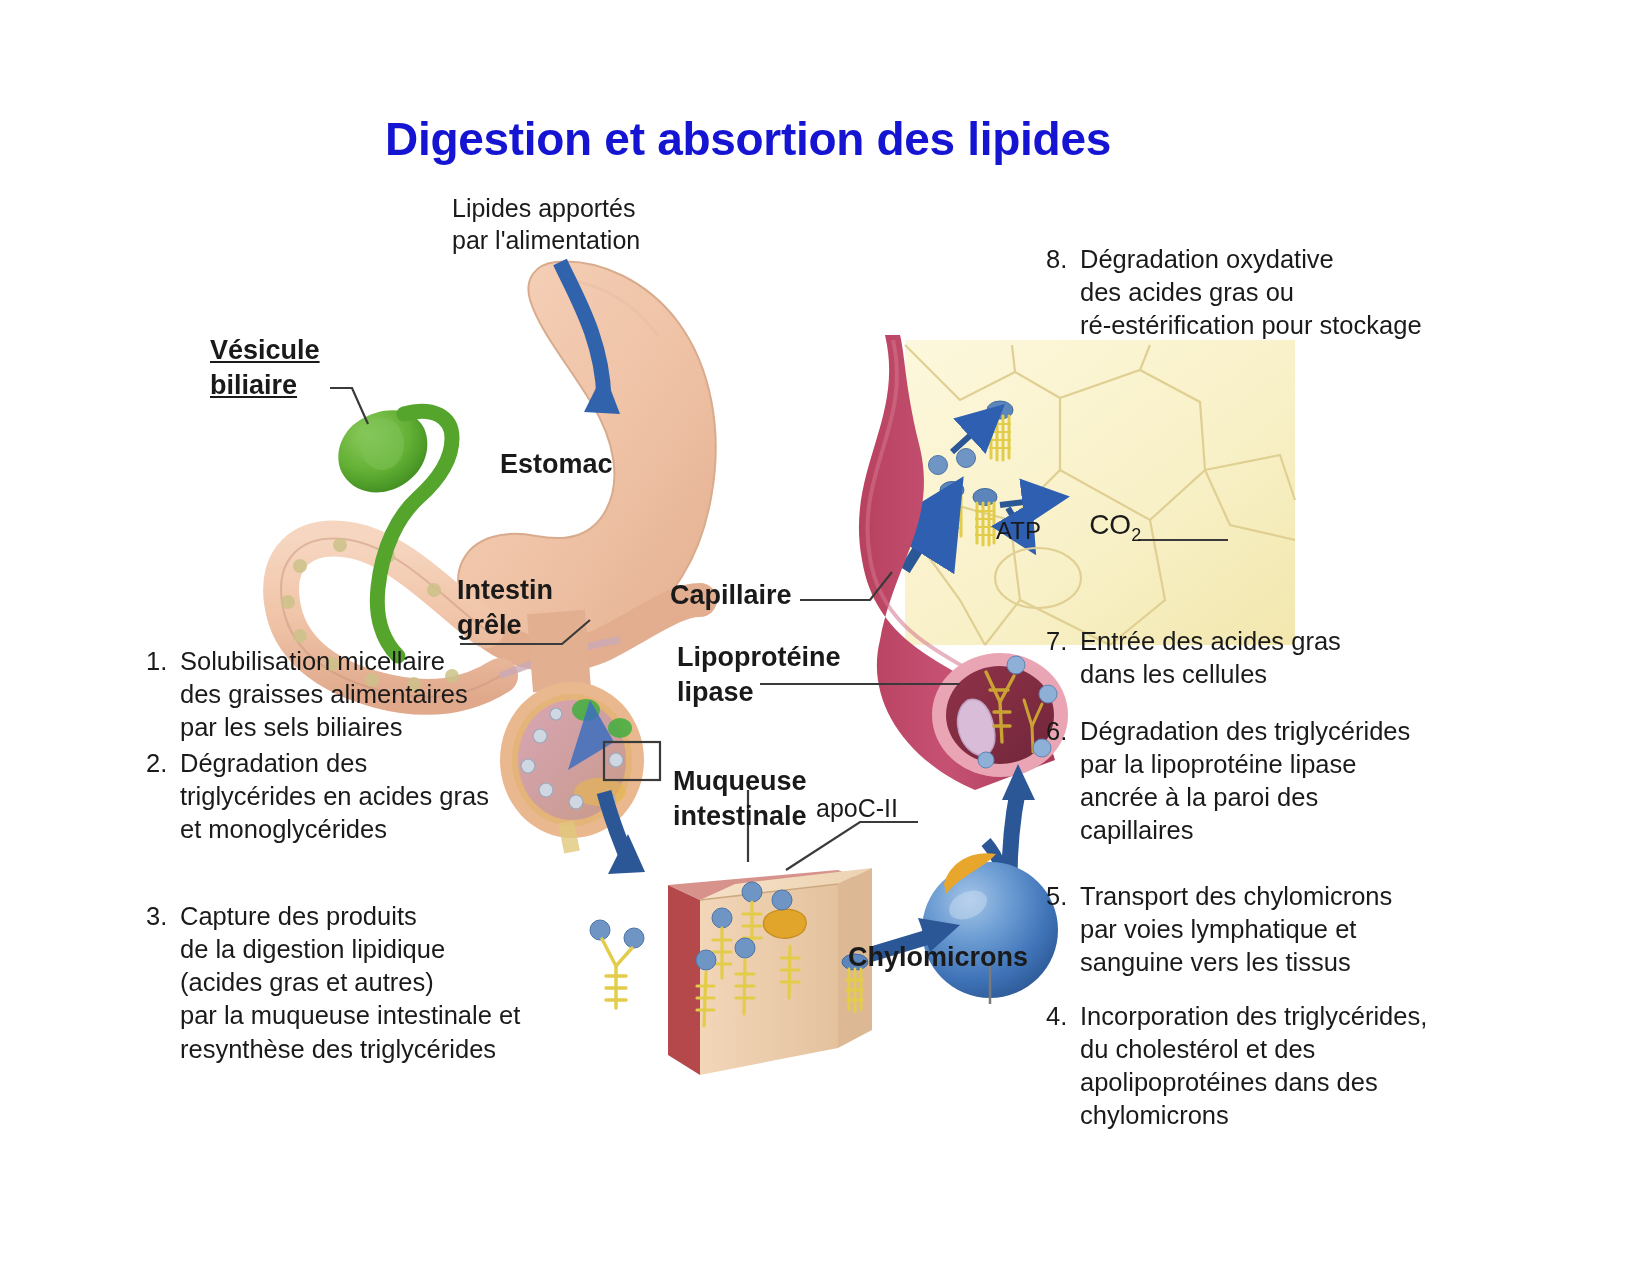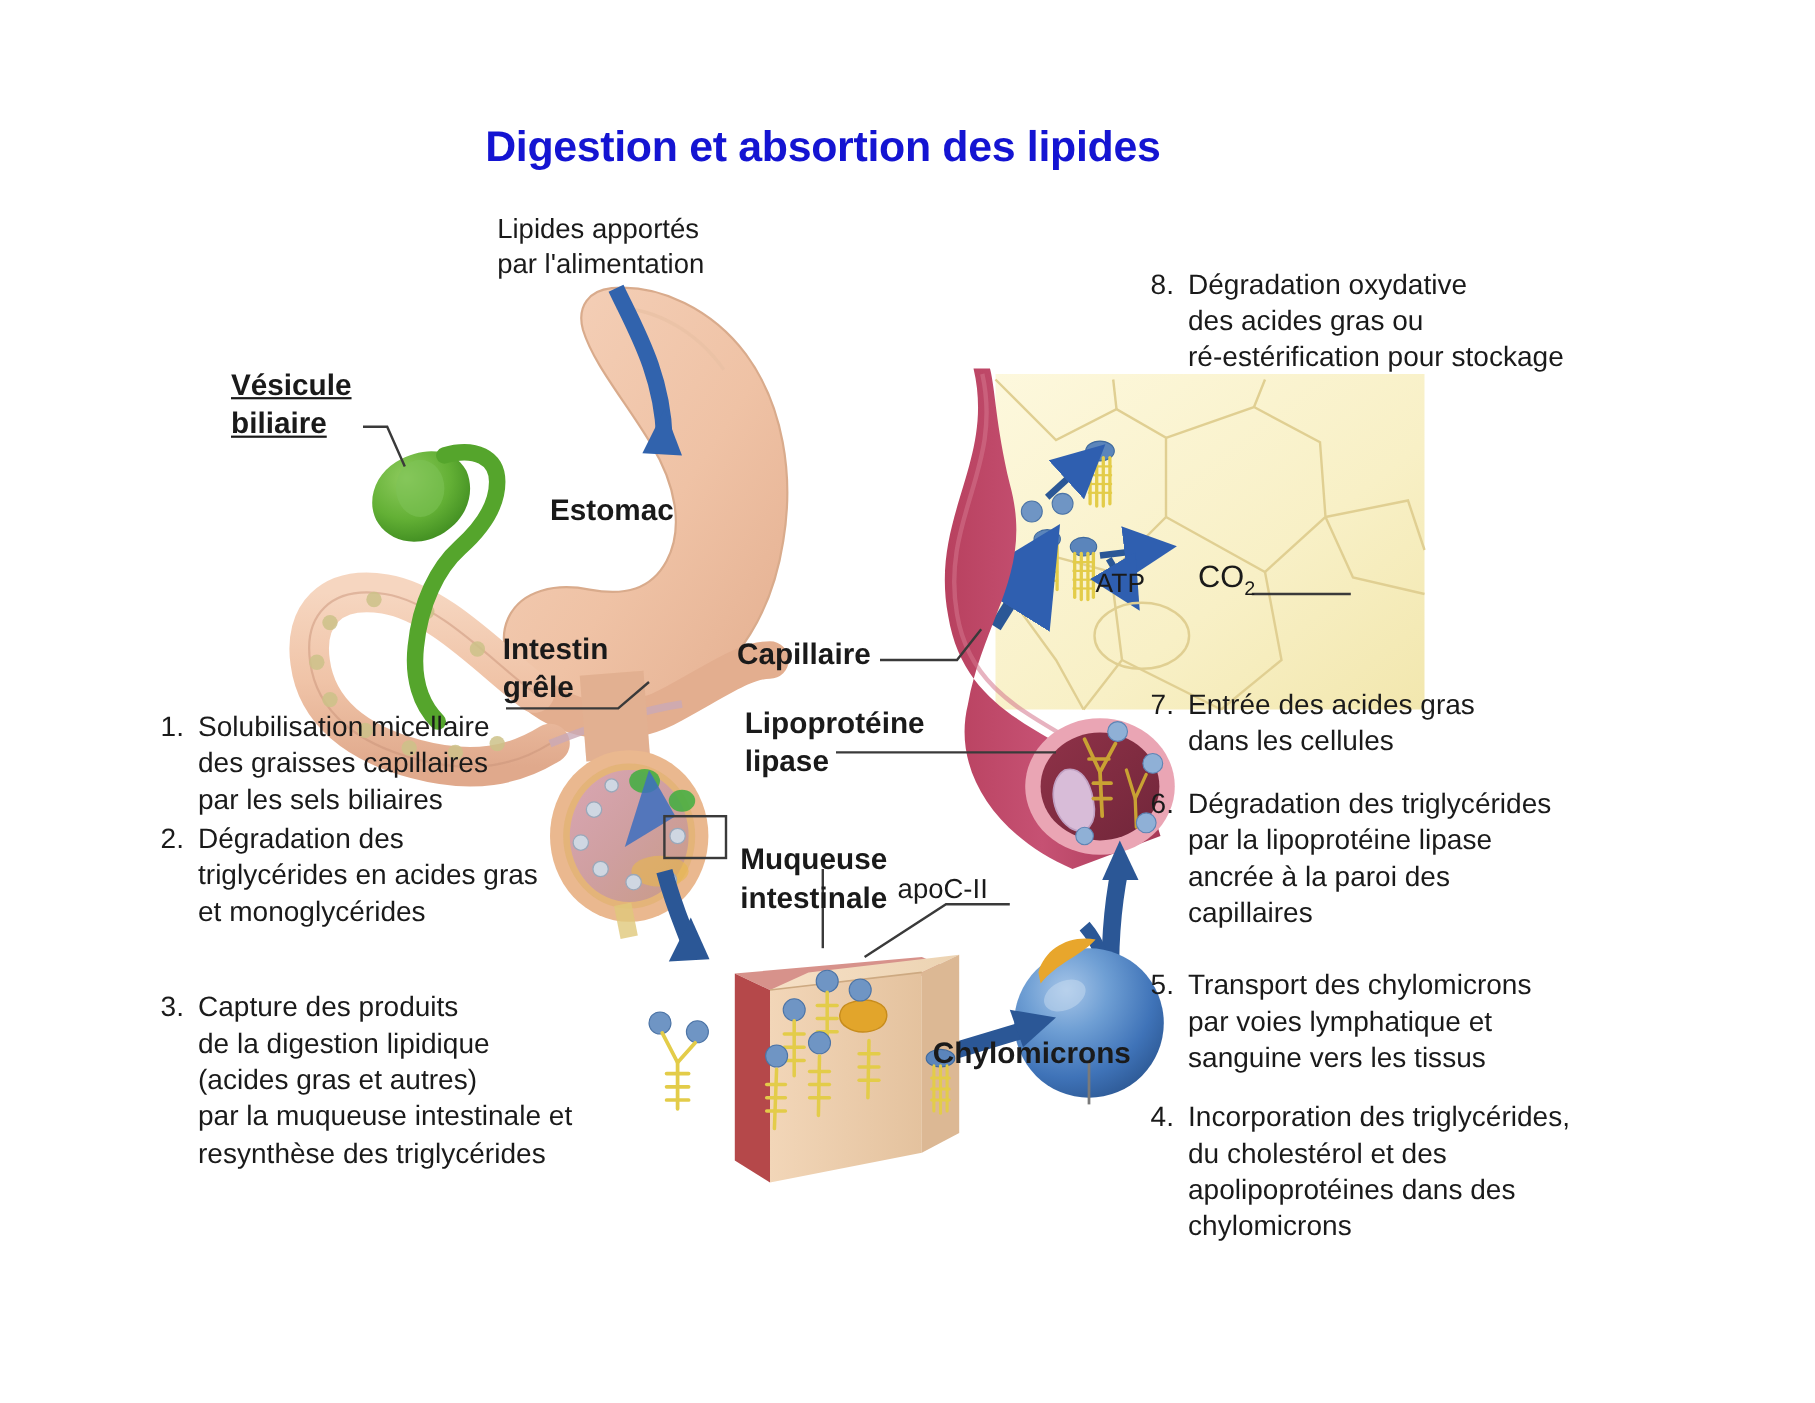--- a/index.html
+++ b/index.html
@@ -21,21 +21,21 @@
     height: 1275px;
   }
 
   
   #page-title {
     position: absolute;
     left: 0;
     top: 112px;
     width: 1496px;
     text-align: center;
-    font-size: 39px;
+    font-size: 46px;
     font-weight: bold;
     color: #1414d2;
     letter-spacing: -0.3px;
     white-space: nowrap;
   }
 
   
   .txt {
     position: absolute;
     color: #1a1a1a;
@@ -409,21 +409,21 @@
   <div class="txt bold" style="left:848px; top:940px; font-size:27px;">Chylomicrons</div>
 
   <div class="txt" style="left:1058px; top:471px; font-size:28px;">
     <span>CO</span><sub style="font-size:18px;">2</sub>
   </div>
   <div class="txt" style="left:996px; top:516px; font-size:24px;">ATP</div>
 
   <div class="num-item" style="left:146px; top:645px;">
     <span class="num">1.</span>
     <span class="body">Solubilisation micellaire
-des graisses capillaires
+des graisses alimentaires
 par les sels biliaires</span>
   </div>
   <div class="num-item" style="left:146px; top:747px;">
     <span class="num">2.</span>
     <span class="body">Dégradation des
 triglycérides en acides gras
 et monoglycérides</span>
   </div>
   <div class="num-item" style="left:146px; top:900px;">
     <span class="num">3.</span>

